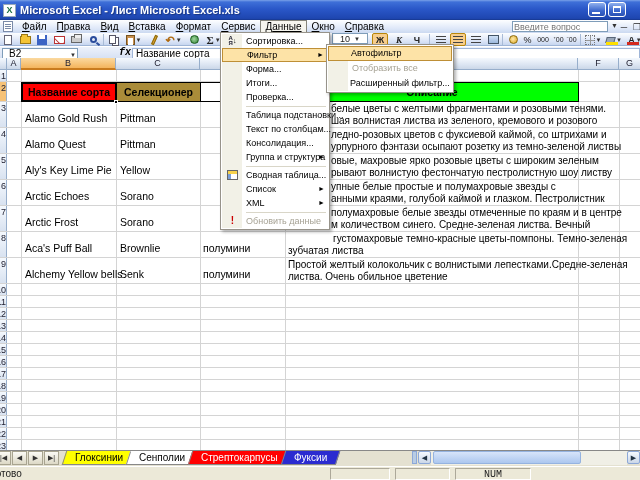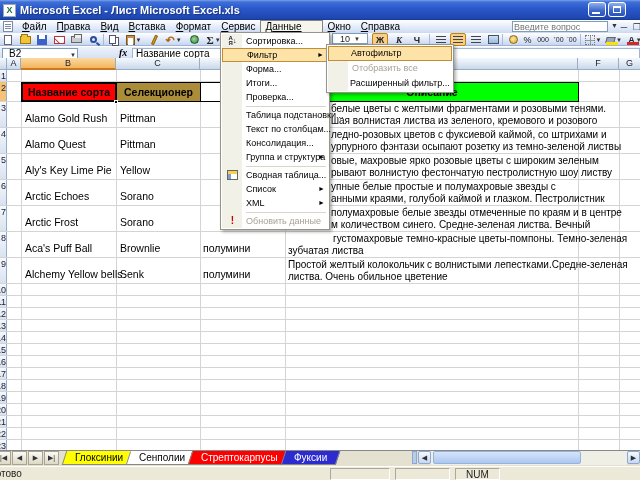--- a/index.html
+++ b/index.html
@@ -26,21 +26,21 @@
   
   .menubar {
     position:absolute; left:0; top:20px; width:640px; height:13px;
     background:linear-gradient(180deg,#FDFEFF,#DCE6F8 70%,#CBD9F0);
     display:flex; align-items:center; font-size:10px; color:#000;
   }
   .sheet-icon { width:10px; height:11px; background:#fff; border:1px solid #7a8aa8; margin:0 4px 0 3px; position:relative; }
   .sheet-icon::after { content:""; position:absolute; left:1px; top:2px; width:6px; height:1px; background:#7a8aa8; box-shadow:0 2px 0 #7a8aa8,0 4px 0 #7a8aa8; }
   .mitem { padding:1px 5px; display:inline-block; }
   .mitem::first-letter { text-decoration:underline; }
-  .mitem.open { background:#F6F5EE; border:1px solid #85847A; border-bottom:none; padding:0 20px 1px 4px;text-decoration:underline; }
+  .mitem.open { background:#F6F5EE; border:1px solid #85847A; border-bottom:none; padding:0 4px 1px 4px;text-decoration:underline; }
   .askbox { position:absolute; right:32px; top:1px; width:96px; height:11px; border:1px solid #7F9DB9;
     background:#fff; font-size:9px; color:#7b7b7b; padding:0 1px; font-family:"Liberation Sans",sans-serif; }
   .ask-drop { position:absolute; right:22px; top:2px; font-size:7px; color:#333; }
   .wb-ctrl { position:absolute; top:2px; font-size:9px; color:#222; width:12px; text-align:center; }
   
   .toolbar {
     position:absolute; left:0; top:33px; width:640px; height:13px;
     background:linear-gradient(180deg,#FDFEFF,#D9E3F6 70%,#C7D6EF);
     border-bottom:1px solid #9FB5D7;
   }
@@ -77,21 +77,21 @@
   .g-borders { width:10px; height:10px; border:1px dotted #777; background:linear-gradient(90deg,transparent 4px,#999 4px 5px,transparent 5px),linear-gradient(180deg,transparent 4px,#999 4px 5px,transparent 5px); }
   .g-bucket { width:9px; height:6px; background:#9aa7b8; transform:skewX(-15deg); border:1px solid #5a6778; }
   .colorbar { position:absolute; bottom:1px; left:2px; width:12px; height:3px; }
   .g-coins { width:9px; height:9px; border-radius:50%; background:radial-gradient(circle at 3px 3px,#ffe9a8,#D9A520); border:1px solid #8a6a10; }
   .mini { font-size:7px; letter-spacing:0; }
   
   .formulabar { position:absolute; left:0; top:47px; width:640px; height:13px;
     background:linear-gradient(180deg,#EDF2FB,#D5E0F3); border-bottom:1px solid #9FB5D7; font-size:10px; }
   .namebox { position:absolute; left:2px; top:1px; width:76px; height:11px; background:#fff; border:1px solid #7F9DB9; padding-left:6px; line-height:9px; }
   .namebox .drop { position:absolute; right:1px; top:2px; }
-  .fxlab { position:absolute; left:119px; top:0px; font-style:italic; font-family:Liberation Serif, serif; font-weight:bold; font-size:10px; }
+  .fxlab { position:absolute; left:119px; top:0px; font-style:italic; font-family:Liberation Mono, monospace; font-weight:bold; font-size:10px; }
   .fmlfield { position:absolute; left:132px; top:1px; width:508px; height:11px; background:#fff; border:1px solid #9FB5D7; line-height:9px; padding-left:3px; font-size:10px; }
   
   .grid { position:absolute; left:0; top:58px; width:640px; height:392px; overflow:hidden; background:#fff; z-index:1; }
   .colhead { display:flex; height:12px; }
   .ch { height:12px; background:linear-gradient(180deg,#F5F9FE,#DCE5F2 60%,#CBD7E8);
     border-right:1px solid #97AECB; border-bottom:1px solid #97AECB; font-size:9px; color:#223;
     text-align:center; line-height:11px; }
   .ch.sel { background:linear-gradient(180deg,#FBD9A0,#F4B45C); border-bottom:2px solid #C97B1E; }
   .row { position:relative; border-bottom:1px solid #D4D4D4; }
   .vlines { background-image:
@@ -152,21 +152,21 @@
     border-radius:2px; font-size:7px; color:#234; text-align:center; line-height:11px; }
   .strack { flex:1; background:#F0EFE6; position:relative; }
   .sthumb { position:absolute; left:2px; top:0; width:148px; height:13px; border-radius:2px;
     background:linear-gradient(180deg,#D7E4FA,#ACC7EF); border:1px solid #95B3E0; }
   .splitter { width:5px; height:13px; background:#B8CCE4; border:1px solid #8CA8D8; margin-right:1px; }
   
   .statusbar { position:absolute; left:0; top:466px; width:640px; height:14px; background:#ECE9D8;
     border-top:1px solid #fff; font-size:10px; color:#222; }
   .ready { position:absolute; left:-9px; top:1px; }
   .spanel { position:absolute; top:1px; height:12px; border:1px solid; border-color:#aca899 #fff #fff #aca899; }
-  .pnum { left:455px; width:45px; text-align:center; line-height:11px; }
+  .pnum { left:455px; width:76px; text-align:center; line-height:11px;font-family:Liberation Mono, monospace; }
   .pd1 { left:330px; width:60px; } .pd2 { left:395px; width:55px; }
 </style>
 </head>
 <body>
 
 <div class="screen">
 
   <div class="titlebar">
     <span class="app-icon">X</span>
     <span>Microsoft Excel - Лист Microsoft Excel.xls</span>

